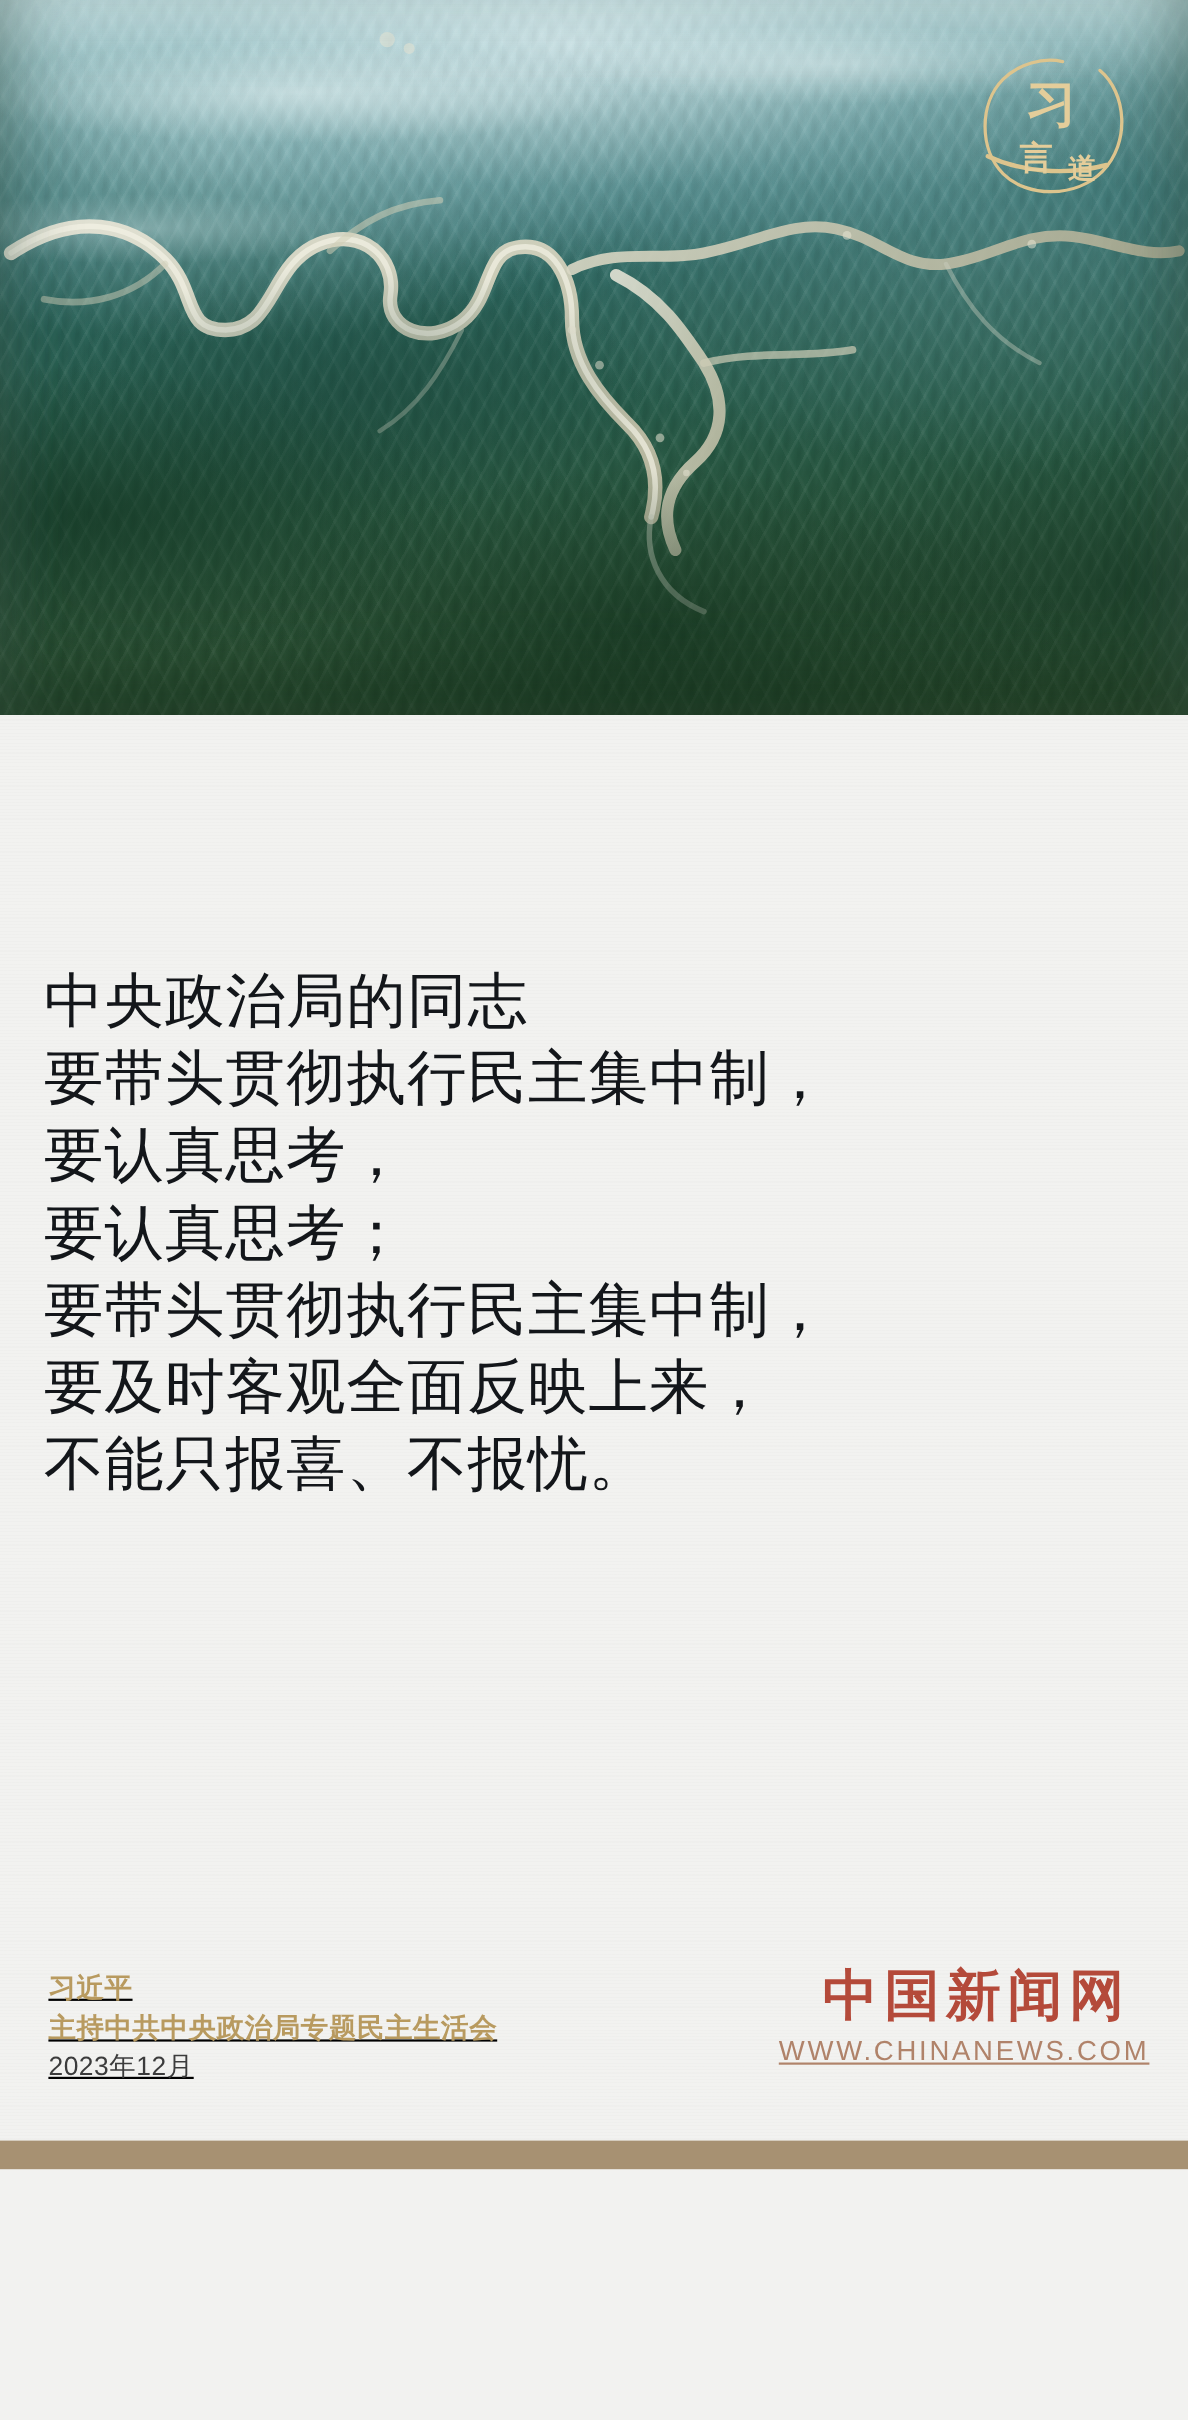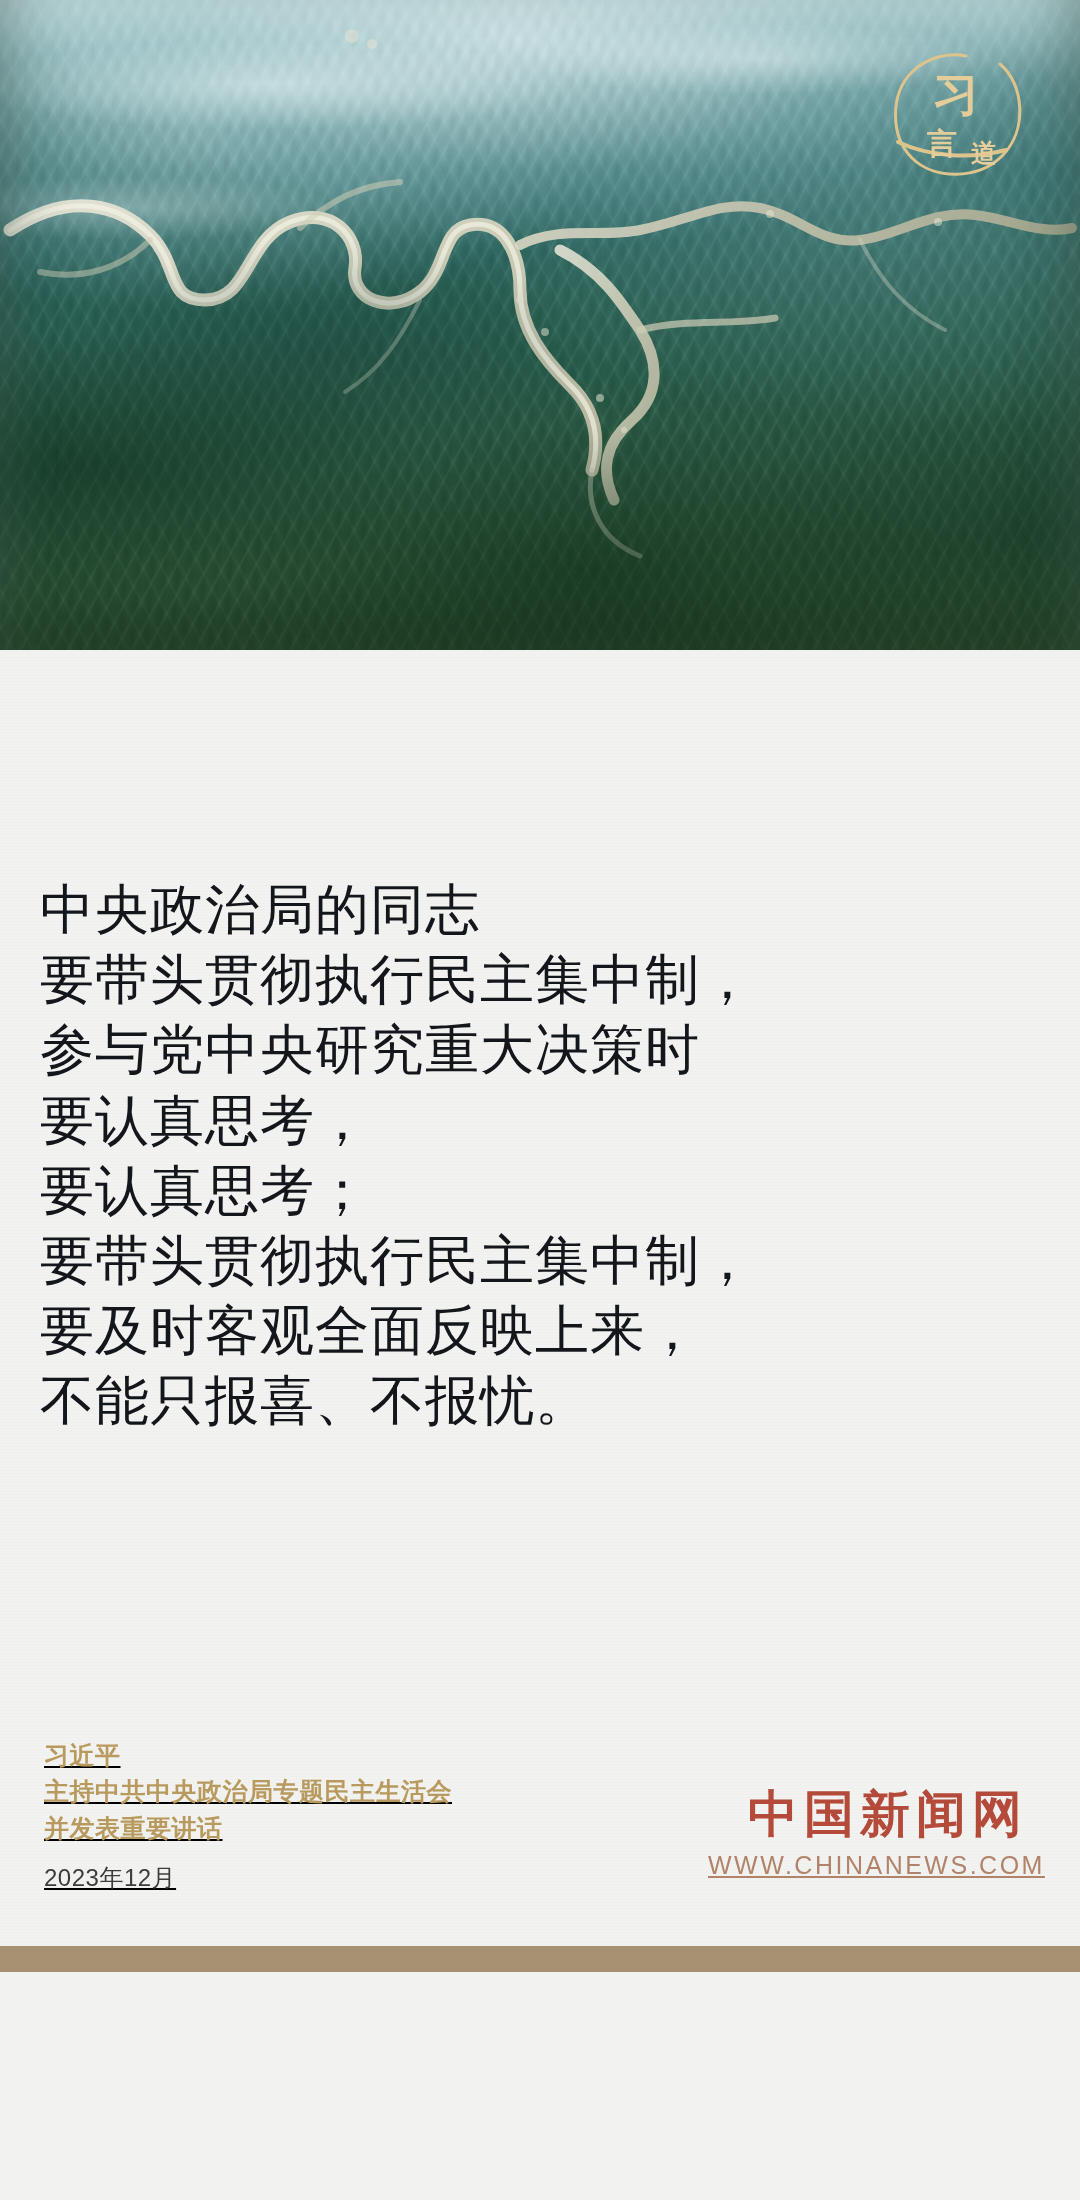--- a/index.html
+++ b/index.html
@@ -130,21 +130,21 @@
     text-decoration: underline;
   }
   .attrib {
     color: #b89a5f;
     font-weight: bold;
     font-size: 25px;
     line-height: 1.46;
     letter-spacing: 0.5px;
   }
   .date {
-    margin-top: 16px;
+    margin-top: 0;
     color: #3c3c3c;
     font-size: 24px;
     letter-spacing: 0.5px;
   }
 
   .brand {
     position: absolute;
     right: 52px;
     bottom: 92px;
     text-align: right;
@@ -266,33 +266,31 @@
           <text x="102" y="124" font-size="26">道</text>
         </g>
       </svg>
     </div>
   </div>
 
   <div class="body">
     <div class="quote">
       <div class="line">中央政治局的同志</div>
       <div class="line">要带头贯彻执行民主集中制，</div>
-      <div class="line">参与党中央研究重大决策时</div>
       <div class="line">要认真思考，</div>
       <div class="line">要认真思考；</div>
       <div class="line">要带头贯彻执行民主集中制，</div>
       <div class="line">要及时客观全面反映上来，</div>
       <div class="line">不能只报喜、不报忧。</div>
     </div>
 
     <div class="footer">
       <div class="attrib">
         <div>习近平</div>
         <div>主持中共中央政治局专题民主生活会</div>
-        <div>并发表重要讲话</div>
       </div>
       <div class="date">2023年12月</div>
     </div>
 
     <div class="brand">
       <div class="brand-name">中国新闻网</div>
       <div class="brand-url">WWW.CHINANEWS.COM</div>
     </div>
 
     <div class="bottom-bar"></div>

